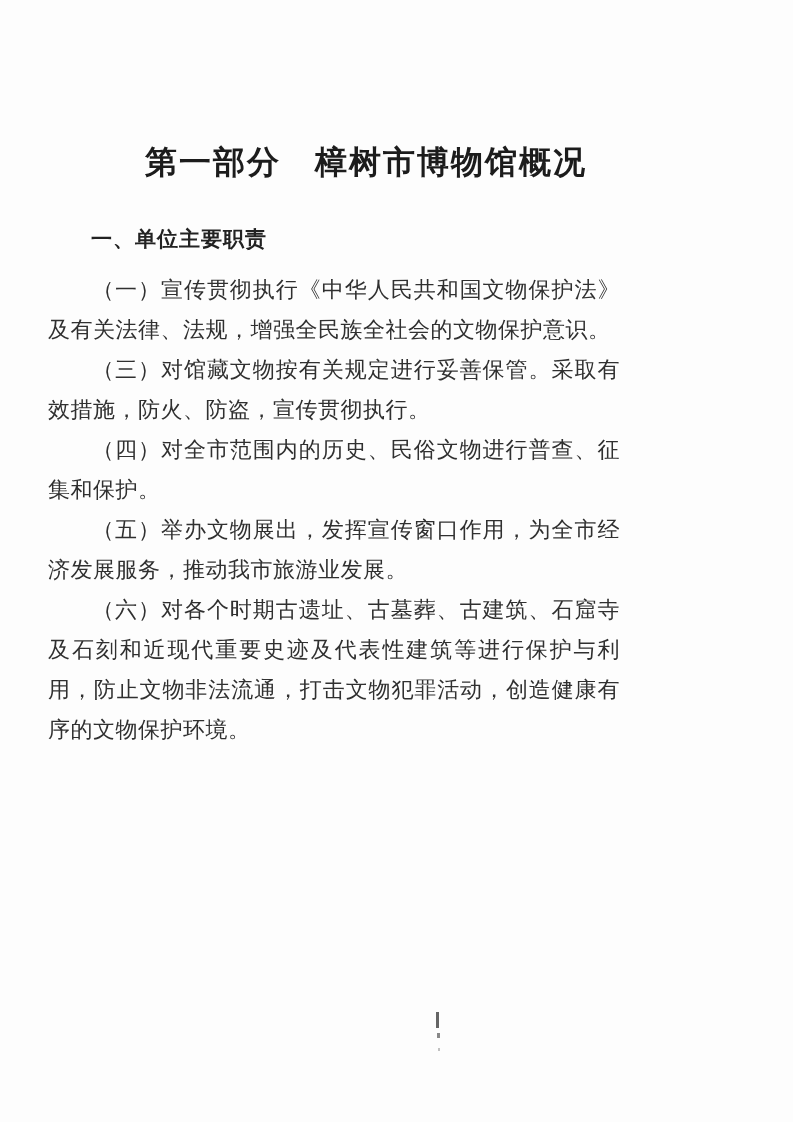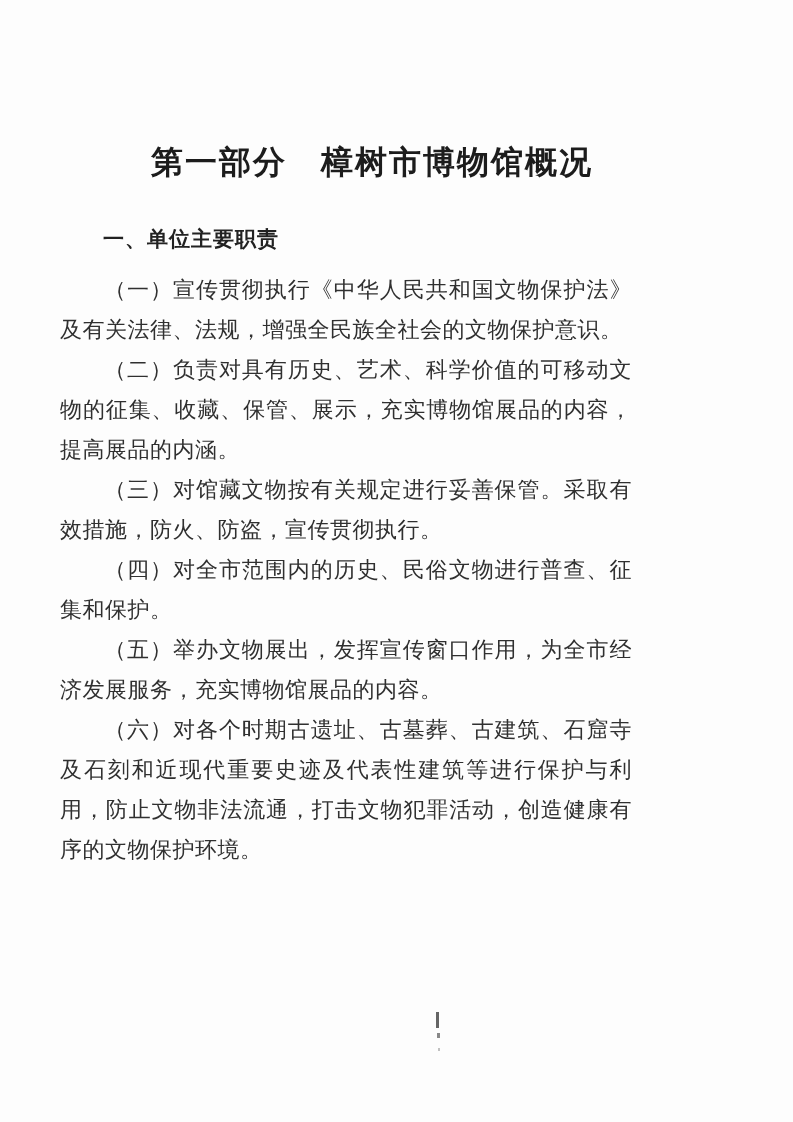--- a/index.html
+++ b/index.html
@@ -14,21 +14,21 @@
   .page {
     position: relative;
     width: 793px;
     height: 1122px;
     background: #fdfdfd;
     color: #2e2e2e;
     font-family: "Liberation Serif", "DejaVu Serif", serif;
   }
 
   .content {
-    padding: 0 109px 0 60px;
+    padding: 0 109px 0 48px;
   }
 
   .doc-title {
     margin-top: 138px;
     text-align: center;
     font-family: "Liberation Sans", "DejaVu Sans", sans-serif;
     font-weight: 700;
     font-size: 32px;
     line-height: 48px;
     letter-spacing: 2px;
@@ -102,24 +102,23 @@
 
 <div class="page">
   <div class="content">
 
     <h1 class="doc-title">第一部分　樟树市博物馆概况</h1>
 
     <h2 class="section-heading">一、单位主要职责</h2>
 
     <div class="body-text">
       <p class="first">（一）宣传贯彻执行《中华人民共和国文物保护法》及有关法律、法规，增强全民族全社会的文物保护意识。</p>
-      <p>（二）负责对具有历史、艺术、科学价值的可移动文物的征集、收藏、保管、展示，充实博物馆展品的内容，提高展品的内涵。</p>
       <p>（三）对馆藏文物按有关规定进行妥善保管。采取有效措施，防火、防盗，宣传贯彻执行。</p>
       <p>（四）对全市范围内的历史、民俗文物进行普查、征集和保护。</p>
-      <p>（五）举办文物展出，发挥宣传窗口作用，为全市经济发展服务，充实博物馆展品的内容。</p>
+      <p>（五）举办文物展出，发挥宣传窗口作用，为全市经济发展服务，推动我市旅游业发展。</p>
       <p>（六）对各个时期古遗址、古墓葬、古建筑、石窟寺及石刻和近现代重要史迹及代表性建筑等进行保护与利用，防止文物非法流通，打击文物犯罪活动，创造健康有序的文物保护环境。</p>
     </div>
   </div>
 
   <div class="scan-artifact">
     <span class="bar"></span>
     <span class="dot1"></span>
     <span class="dot2"></span>
   </div>
 

